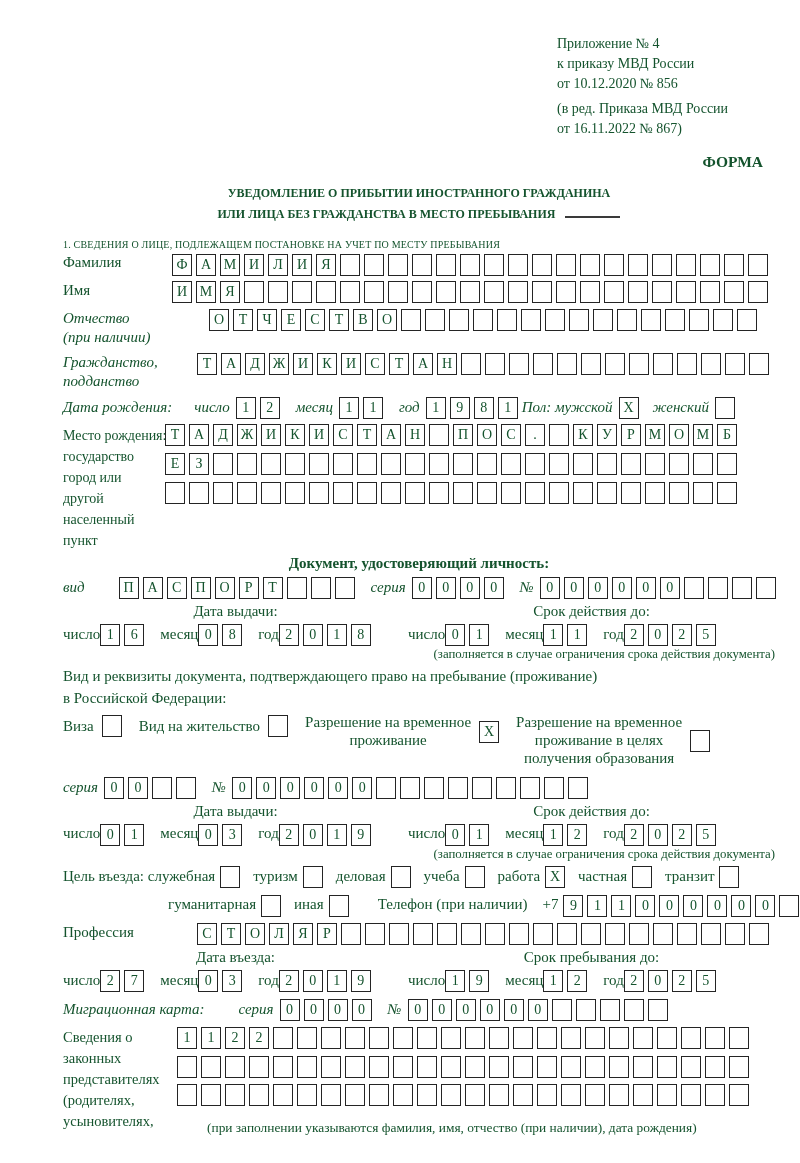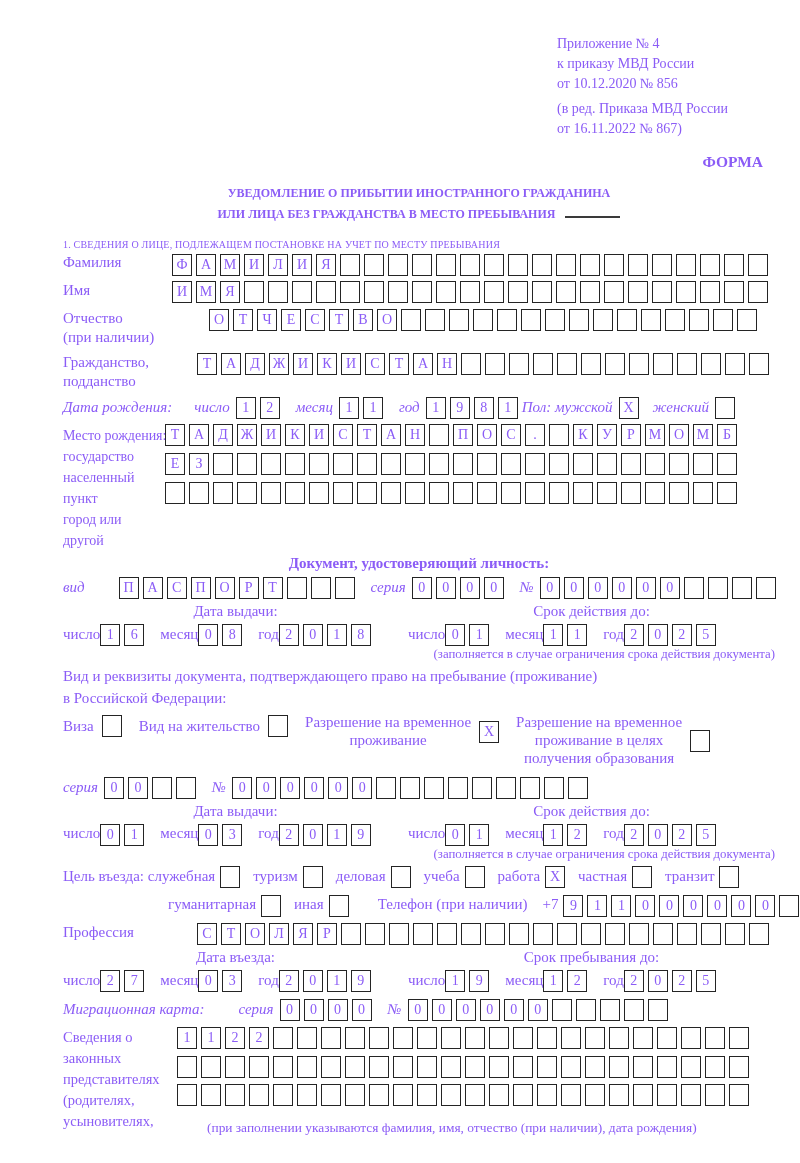--- a/index.html
+++ b/index.html
@@ -2,39 +2,39 @@
 <html lang="ru"><head>
 <meta charset="utf-8">
 <style>
   html,body{margin:0;padding:0;background:#fff;}
   .page{
     position:relative;
     width:800px;height:1163px;
     box-sizing:border-box;
     padding:34px 25px 10px 63px;
     background:#fff;
-    color:#8b5cf6;
+    color:#14532d;
     font-family:"Liberation Serif", serif;
     font-size:15px;
     overflow:hidden;
   }
   
   .cell{
     display:inline-block;box-sizing:border-box;
     width:20px;height:22px;
     border:1.7px solid #242424;
     margin-right:4px;
     text-align:center;line-height:19px;
     font-size:14px;background:#fff;vertical-align:middle;
   }
   .cells{white-space:nowrap;display:inline-block;line-height:22px;}
   .frow{display:flex;align-items:flex-start;margin-bottom:4px;gap:44px;}
   .lbl{flex:0 0 auto;padding-top:2px;}
   .w65{width:65px;} .w102{width:102px;} .w90{width:90px;} .w62{width:30px;}
-  .twoline{line-height:19px;}
+  .twoline{line-height:19px;font-style:italic;}
   
   .topref{margin-left:494px;font-size:14px;line-height:1.42;}
   .topref .ed{margin-top:5px;}
   .forma{text-align:right;padding-right:12px;font-weight:bold;font-size:15.5px;margin:15px 0 14px;}
   .title{text-align:center;font-weight:bold;font-size:12px;line-height:1.45;margin-bottom:16px;}
   .blankline{display:inline-block;width:55px;border-bottom:2px solid #3a3a3a;height:13px;margin-left:10px;}
   .sec-heading{font-weight:normal;font-size:10px;margin-bottom:2px;letter-spacing:.2px;}
   
   .inline-row{display:flex;align-items:center;margin-bottom:4px;flex-wrap:nowrap;}
   .inline-row .t{margin-right:6px;white-space:nowrap;font-style:italic;}
@@ -125,22 +125,22 @@
     <span class="t">Пол: мужской</span>
     <span class="cells"><span class="cell">X</span></span>
     <span class="t gap10">женский</span>
     <span class="cells"><span class="cell"></span></span>
   </div>
 
   <div class="block2col">
     <div class="labels w102b" style="font-size:14px;">
       <div style="white-space:nowrap;">Место рождения:</div>
       <div>государство</div>
+      <div>город или другой</div>
       <div>населенный пункт</div>
-      <div>город или другой</div>
     </div>
     <div class="cellrows">
       <div class="cells"><span class="cell">Т</span><span class="cell">А</span><span class="cell">Д</span><span class="cell">Ж</span><span class="cell">И</span><span class="cell">К</span><span class="cell">И</span><span class="cell">С</span><span class="cell">Т</span><span class="cell">А</span><span class="cell">Н</span><span class="cell"></span><span class="cell">П</span><span class="cell">О</span><span class="cell">С</span><span class="cell">.</span><span class="cell"></span><span class="cell">К</span><span class="cell">У</span><span class="cell">Р</span><span class="cell">М</span><span class="cell">О</span><span class="cell">М</span><span class="cell">Б</span></div>
       <div class="cells"><span class="cell">Е</span><span class="cell">З</span><span class="cell"></span><span class="cell"></span><span class="cell"></span><span class="cell"></span><span class="cell"></span><span class="cell"></span><span class="cell"></span><span class="cell"></span><span class="cell"></span><span class="cell"></span><span class="cell"></span><span class="cell"></span><span class="cell"></span><span class="cell"></span><span class="cell"></span><span class="cell"></span><span class="cell"></span><span class="cell"></span><span class="cell"></span><span class="cell"></span><span class="cell"></span><span class="cell"></span></div>
       <div class="cells"><span class="cell"></span><span class="cell"></span><span class="cell"></span><span class="cell"></span><span class="cell"></span><span class="cell"></span><span class="cell"></span><span class="cell"></span><span class="cell"></span><span class="cell"></span><span class="cell"></span><span class="cell"></span><span class="cell"></span><span class="cell"></span><span class="cell"></span><span class="cell"></span><span class="cell"></span><span class="cell"></span><span class="cell"></span><span class="cell"></span><span class="cell"></span><span class="cell"></span><span class="cell"></span><span class="cell"></span></div>
     </div>
   </div>
 
   <div class="center-bold">Документ, удостоверяющий личность:</div>
 

